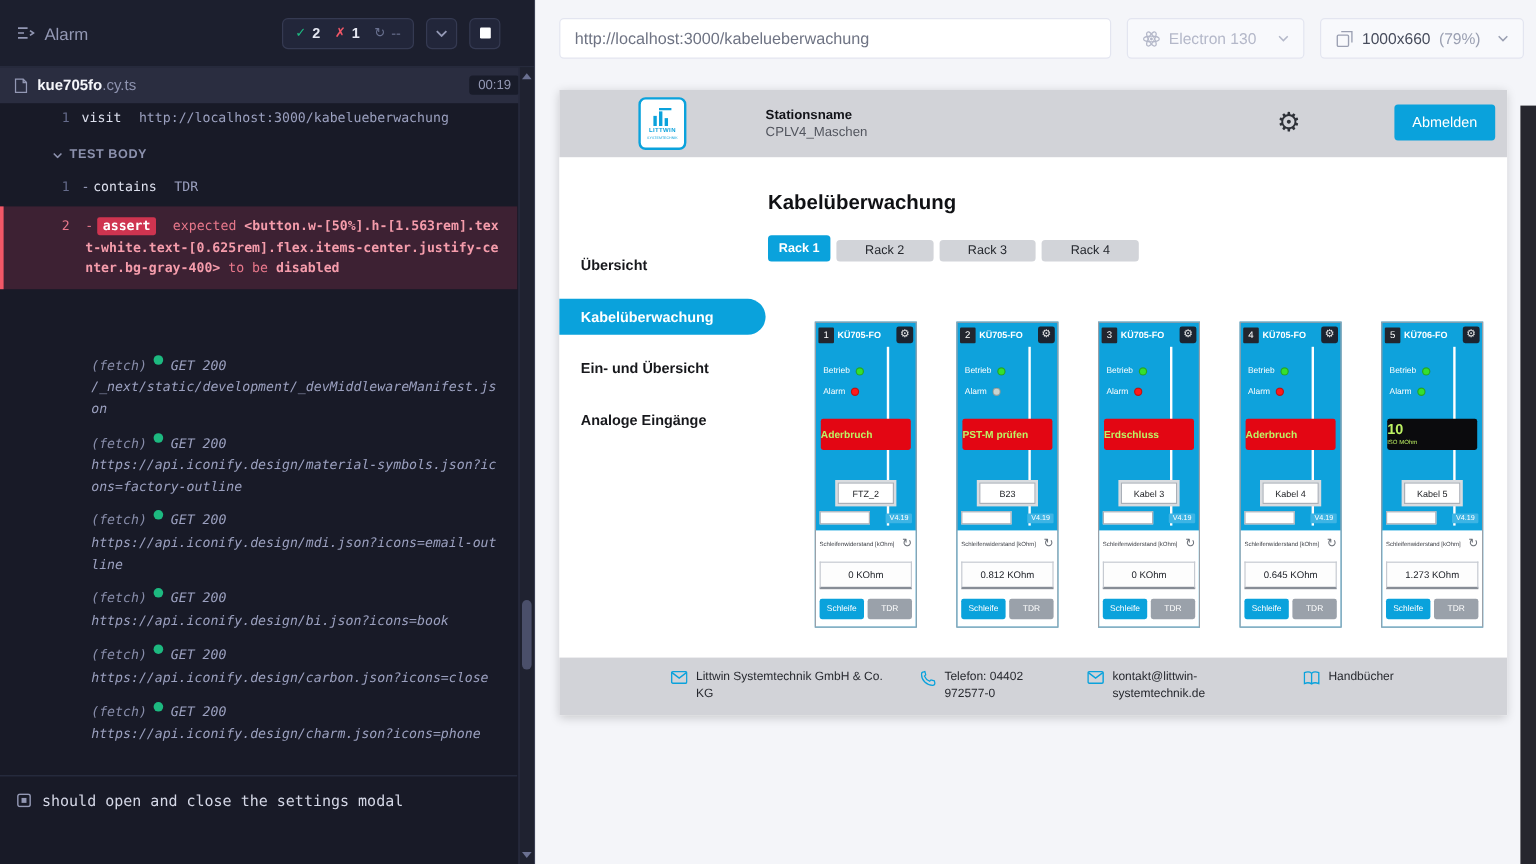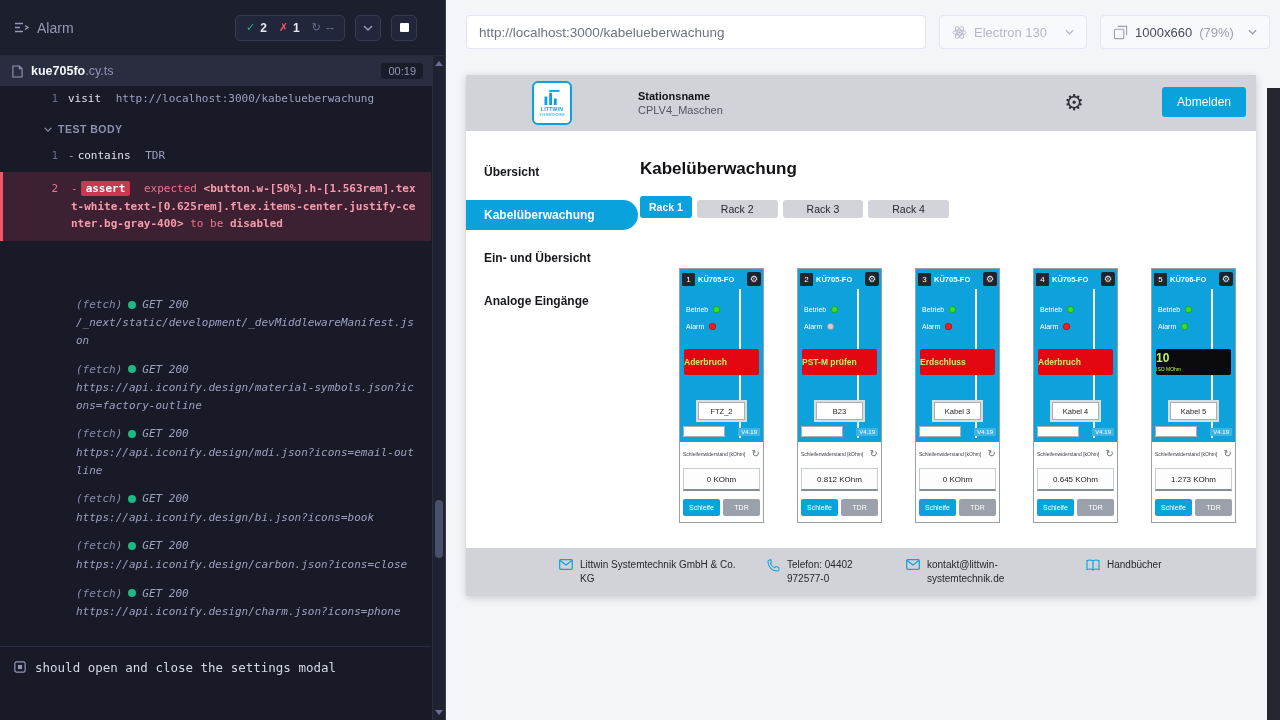--- a/index.html
+++ b/index.html
@@ -14,36 +14,36 @@
   .runner-controls{display:flex;align-items:center;gap:10px;margin-right:14px}
   .stats{display:flex;align-items:center;gap:12px;background:#22263a;border:1px solid #353a52;border-radius:5px;padding:5px 10px;font-size:12px}
   .stat{display:flex;gap:5px;align-items:center}
   .stat .ic{font-size:11px;font-family:"DejaVu Sans",sans-serif}
   .passed .ic{color:#1db980}.failed .ic{color:#f25767}.pending .ic{color:#69708f}
   .stat b{color:#e6e8f2}.pending b{color:#69708f;font-weight:normal}
   .icon-btn{width:26px;height:26px;background:#22263a;border:1px solid #353a52;border-radius:5px;display:flex;align-items:center;justify-content:center;cursor:pointer}
   .stop-square{width:9px;height:9px;background:#fff;border-radius:1px;display:block}
   .spec-row{height:30px;background:#2a2d40;display:flex;align-items:center;gap:8px;padding:0 12px;font-size:12.5px;cursor:pointer}
   .spec-name b{color:#f5f6fa}.spec-name .ext{color:#8f94b0}
-  .timer{margin-left:auto;margin-right:10px;background:#191c2a;border-radius:3px;padding:2px 7px;font-size:11px;color:#9398b4}
+  .timer{margin-left:auto;background:#191c2a;border-radius:3px;padding:2px 7px;font-size:11px;color:#9398b4}
   .log{font-family:"DejaVu Sans Mono","Liberation Mono",monospace;font-size:11px;color:#c3c7dd;padding-right:14px}
   .cmd-row{position:relative;padding:4px 14px 4px 68px;line-height:1.55}
   .cmd-num{position:absolute;left:40px;width:18px;text-align:right;color:#666c8c}
   .dash{color:#9ba0bf;margin-right:3px}
   .cmd-name{color:#dde0ee;margin-right:8px}
   .cmd-arg{color:#9ba0bf}
   .section-head{display:flex;align-items:center;gap:6px;padding:12px 14px 8px 44px;font-family:"Liberation Sans",sans-serif;font-size:10.5px;font-weight:bold;letter-spacing:.5px;color:#8c91ad;cursor:pointer}
   .assert{background:#3d2133;border-left:3px solid #f25767;padding:8px 14px 8px 68px;margin-top:4px;margin-bottom:52px;color:#e8788b;line-height:1.6}
   .assert .cmd-num{color:#e8788b;left:37px}
   .assert .dash{color:#e8788b}
   .assert-chip{background:#cf3450;color:#fff;padding:1px 5px;border-radius:2px;margin-right:7px;font-weight:bold}
   .a-text{color:#e8788b}
   .a-strong{color:#f59cab;font-weight:bold;word-break:break-all}
   .fetch-row{padding:3px 14px 3px 76px;font-style:italic;color:#9ba0bf;margin-bottom:5px;line-height:1.6;cursor:pointer}
-  .fetch-line1{display:flex;align-items:center;gap:6px}
+  .fetch-line1{display:flex;align-items:flex-start;gap:6px}
   .fetch-label{color:#878ca9}
   .dot{width:8px;height:8px;border-radius:50%;background:#1db980;display:inline-block;flex:none}
   .fetch-method{color:#9ba0bf}
   .fetch-url{word-break:break-all;margin-top:1px}
   .next-test{margin-top:22px;border-top:1px solid #2a2e42;padding:13px 14px;display:flex;gap:9px;align-items:center;font-size:12.5px;color:#d4d7e6;cursor:pointer}
   .v-scrollbar{position:absolute;top:56px;right:0;bottom:0;width:13px;background:#1f2230;border-left:1px solid #2a2e42;cursor:pointer}
   .sb-arrow{position:absolute;left:0;width:100%;display:flex;justify-content:center}
   .sb-arrow.up{top:5px}.sb-arrow.down{bottom:5px}
   .tri-up{width:0;height:0;border-left:4px solid transparent;border-right:4px solid transparent;border-bottom:5px solid #6a7090}
   .tri-down{width:0;height:0;border-left:4px solid transparent;border-right:4px solid transparent;border-top:5px solid #6a7090}
@@ -65,21 +65,21 @@
   .logo-cell{width:172px;display:flex;justify-content:center}
   .logo{width:40px;height:44px;background:#fff;border:2px solid #0aa2dc;border-radius:6px;display:flex;flex-direction:column;align-items:center;justify-content:center;gap:1px}
   .logo-text{font-size:5px;font-weight:bold;color:#0aa2dc;letter-spacing:.3px}
   .logo-sub{font-size:3px;color:#0aa2dc}
   .station{font-size:11px}
   .station-label{font-weight:bold;color:#121318}
   .station-value{color:#52555e;margin-top:2px}
   .app-gear{position:absolute;right:172px;font-size:22px;color:#2e3138;cursor:pointer;font-family:"DejaVu Sans",sans-serif;line-height:1}
   .logout{position:absolute;right:10px;top:12px;background:#0aa2dc;color:#fff;border:none;border-radius:3px;font-size:12px;padding:8px 15px;cursor:pointer;font-family:"Liberation Sans",sans-serif}
   .app-body{display:flex;height:465px}
-  .app-sidebar{width:172px;padding-top:26px;flex:none}
+  .app-sidebar{width:172px;padding-top:75px;flex:none}
   .nav-item{font-size:12px;font-weight:bold;color:#17181c;padding:8px 0 8px 18px;margin-bottom:13px;cursor:pointer}
   .nav-item.active{background:#0aa2dc;color:#fff;border-radius:0 16px 16px 0}
   .app-main{flex:1;padding:28px 0 0 2px}
   .page-title{font-size:17px;color:#101114;font-weight:bold}
   .tabs{display:flex;gap:5px;margin-top:17px;align-items:flex-end}
   .tab{font-size:10.5px;color:#26292f;background:#d2d4d9;padding:3px 24px;border-radius:3px;cursor:pointer}
   .tab.active{background:#0aa2dc;color:#fff;padding:5px 9px;font-weight:bold}
   .cards{display:flex;gap:33px;margin:50px 0 0 39px}
   .card{width:85px;flex:none;background:#0ea2dc;border:1px solid #9aa0a8}
   .card-head{height:20px;display:flex;align-items:center;padding:0 2px;position:relative;z-index:2}

